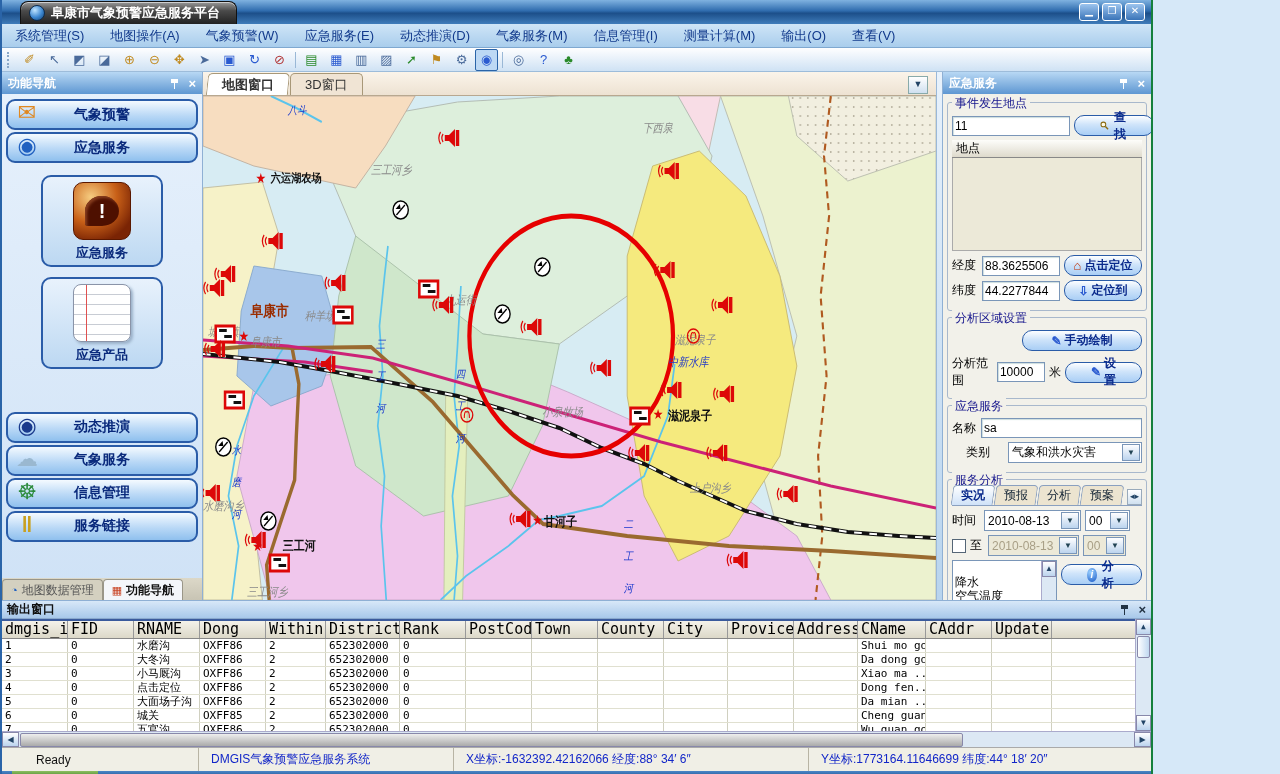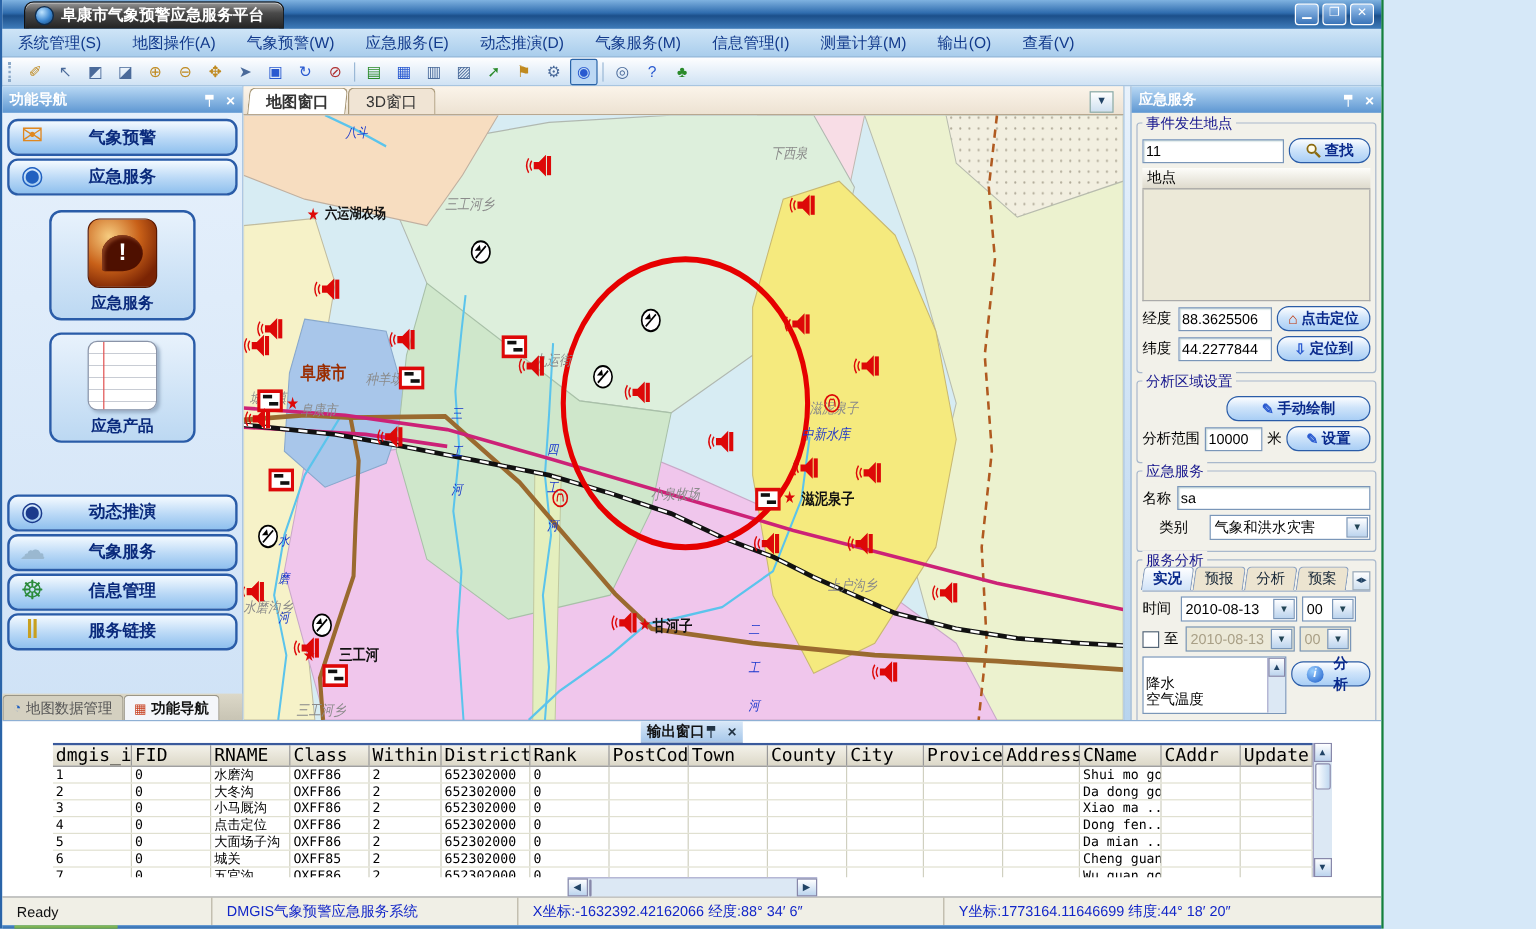--- a/index.html
+++ b/index.html
@@ -66,38 +66,38 @@
 
   
   #rsplit{width:5px;background:linear-gradient(#e8f2fc,#b8d4ee);border-left:1px solid #9ab8d8;}
   #rightpanel{width:208px;background:#f2f1ea;border-left:1px solid #8fb0d4;display:flex;flex-direction:column;font-size:12px;}
   #rightpanel .panel-head{flex:none;}
   .rp-body{flex:1;padding:2px 4px;overflow:hidden;}
   .group{border:1px solid #a8b8cc;border-radius:3px;position:relative;margin:6px 0 4px 0;padding:8px 4px 5px 4px;}
   .group>.glabel{position:absolute;top:-8px;left:4px;background:#f2f1ea;padding:0 3px;color:#14148c;}
   .row{display:flex;align-items:center;margin:4px 0;gap:4px;}
   .tin{border:1px solid #7a96b8;background:#fff;height:18px;font-size:12px;font-family:"Liberation Sans",sans-serif;padding:0 2px;box-shadow:inset 1px 1px 1px #cdd;}
-  .pillbtn{border:1px solid #2a5ca8;border-radius:10px;background:linear-gradient(#fdfeff,#cfe4fa 45%,#a9cef5);color:#0a2a8c;font-weight:bold;height:21px;display:inline-flex;align-items:center;justify-content:center;gap:3px;padding:0 12px;font-size:12px;}
+  .pillbtn{border:1px solid #2a5ca8;border-radius:10px;background:linear-gradient(#fdfeff,#cfe4fa 45%,#a9cef5);color:#0a2a8c;font-weight:bold;height:21px;display:inline-flex;align-items:center;justify-content:center;gap:3px;padding:0 25px;font-size:12px;}
   .listhdr{background:linear-gradient(#fdfdfa,#dedacc);border:1px solid #9a96888;border-bottom:1px solid #888;height:17px;display:flex;align-items:center;padding:0 4px;}
   .listbody{background:#ece9d8;height:92px;border:1px solid #aaa;border-top:none;}
   .ddl{border:1px solid #7a96b8;background:#fff;height:19px;display:flex;align-items:center;padding-left:3px;position:relative;}
   .ddl .arr{position:absolute;right:1px;top:1px;bottom:1px;width:16px;background:linear-gradient(#fefeff,#bcd4ee);border:1px solid #7a96b8;font-size:8px;display:flex;align-items:center;justify-content:center;color:#245;}
   .ddl.dis{background:#ece9d8;color:#a89f86;}
   .satabs{display:flex;align-items:flex-end;height:21px;border-bottom:1px solid #8aa0c0;}
   .satab{height:19px;padding:0 8px;border:1px solid #8aa0c0;border-bottom:none;border-radius:4px 4px 0 0;background:#ece4d0;color:#123;display:flex;align-items:center;margin-right:1px;font-size:12px;transform:skewX(-8deg);}
   .satab span{transform:skewX(8deg);}
   .satab.active{background:linear-gradient(#fff,#cfe2f8);font-weight:bold;color:#0a2a8c;}
   .infodot{width:14px;height:14px;border-radius:50%;background:radial-gradient(circle at 35% 30%,#9ad0ff,#1a5ac8);color:#fff;font-size:10px;font-weight:bold;display:inline-flex;align-items:center;justify-content:center;font-style:italic;}
   .cb{width:12px;height:12px;border:1px solid #567;background:#fff;display:inline-block;}
   .slist{background:#fff;border:1px solid #7a96b8;width:118px;height:46px;position:relative;font-size:12px;overflow:hidden;}
   .slist .sc{position:absolute;right:0;top:0;bottom:0;width:14px;background:#dce8f4;border-left:1px solid #aac;}
   .slist .sc .up{height:14px;background:linear-gradient(#fff,#bcd4ee);border:1px solid #88a;font-size:8px;text-align:center;color:#246;line-height:13px;}
 
   
-  #output{height:146px;border-top:1px solid #8fb0d4;background:#fff;display:flex;flex-direction:column;align-items:center;}
+  #output{height:146px;border-top:1px solid #8fb0d4;background:#fff;display:flex;flex-direction:column;}
   #out-head{height:17px;background:linear-gradient(#d8e8f8,#a8c8ea);display:flex;align-items:center;padding:0 5px;border-bottom:1px solid #8aa8cc;color:#111;font-weight:bold;}
   #out-head .sp{flex:1;}
   #out-head .pin-ico:before,#out-head .pin-ico:after{background:#234;}
   #out-head .close-ico{color:#234;}
   #tablewrap{flex:1;display:flex;overflow:hidden;font-family:"DejaVu Sans Mono","Liberation Mono",monospace;font-size:11px;position:relative;}
   #tbl{flex:1;}
   .trow{display:flex;height:13px;line-height:13px;border-bottom:1px solid #e0e0d0;}
   .trow.hdr{height:17px;line-height:17px;background:linear-gradient(#f4f2ea,#dcd8c8);border-top:2px solid #3a5a9c;border-bottom:1px solid #888;font-size:15px;}
   .tcell{flex:none;padding:0 3px;border-right:1px solid #d0d0c0;overflow:hidden;white-space:nowrap;}
   .hdr .tcell{border-right:1px solid #999;}
@@ -516,21 +516,21 @@
       <span class="sp"></span>
       <span class="pin-ico"></span>
       <span class="close-ico">×</span>
     </div>
     <div id="tablewrap">
       <div id="tbl">
           <div class="trow hdr">
             <div class="tcell" style="width: 59px;">dmgis_id</div>
             <div class="tcell" style="width: 59px;">FID</div>
             <div class="tcell" style="width: 59px;">RNAME</div>
-            <div class="tcell" style="width: 59px;">Class</div>
+            <div class="tcell" style="width: 59px;">Dong</div>
             <div class="tcell" style="width: 53px;">Within</div>
             <div class="tcell" style="width: 67px;">District</div>
             <div class="tcell" style="width: 59px;">Rank</div>
             <div class="tcell" style="width: 59px;">PostCode</div>
             <div class="tcell" style="width: 59px;">Town</div>
             <div class="tcell" style="width: 59px;">County</div>
             <div class="tcell" style="width: 57px;">City</div>
             <div class="tcell" style="width: 59px;">Provice</div>
             <div class="tcell" style="width: 57px;">Address</div>
             <div class="tcell" style="width: 61px;">CName</div>
@@ -673,21 +673,21 @@
     </div>
     <div id="hscroll">
       <div class="sbtn">◀</div>
       <div class="sthumb"></div>
       <div class="rest"></div>
       <div class="sbtn">▶</div>
     </div>
   </div>
 
   <div id="statusbar">
-    <div class="stcell" style="width:150px;color:#111;padding-left:12px">Ready</div>
+    <div class="stcell" style="width:150px;color:#111;padding-left:34px">Ready</div>
     <div class="stcell" style="width:230px">DMGIS气象预警应急服务系统</div>
     <div class="stcell" style="width:330px">X坐标:-1632392.42162066 经度:88° 34′ 6″</div>
     <div class="stcell" style="flex:1;border-right:none">Y坐标:1773164.11646699 纬度:44° 18′ 20″</div>
   </div>
   <div id="bottomedge">
       <div class="green"></div>
     </div>
 </div>
 
 </body></html>

